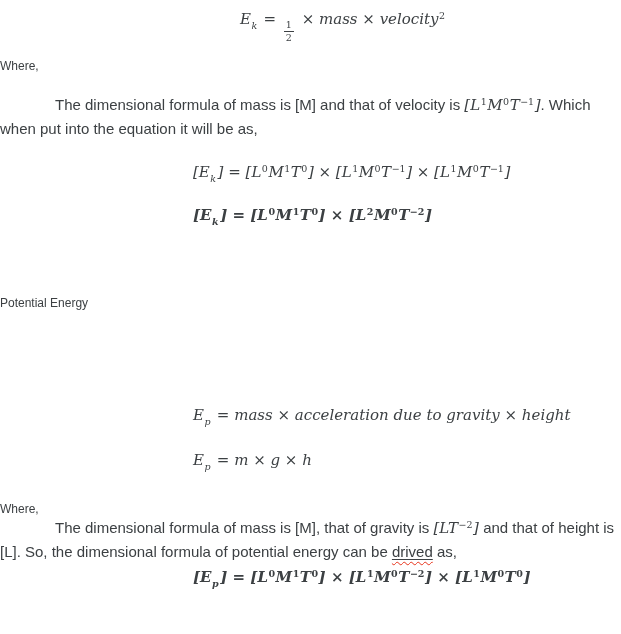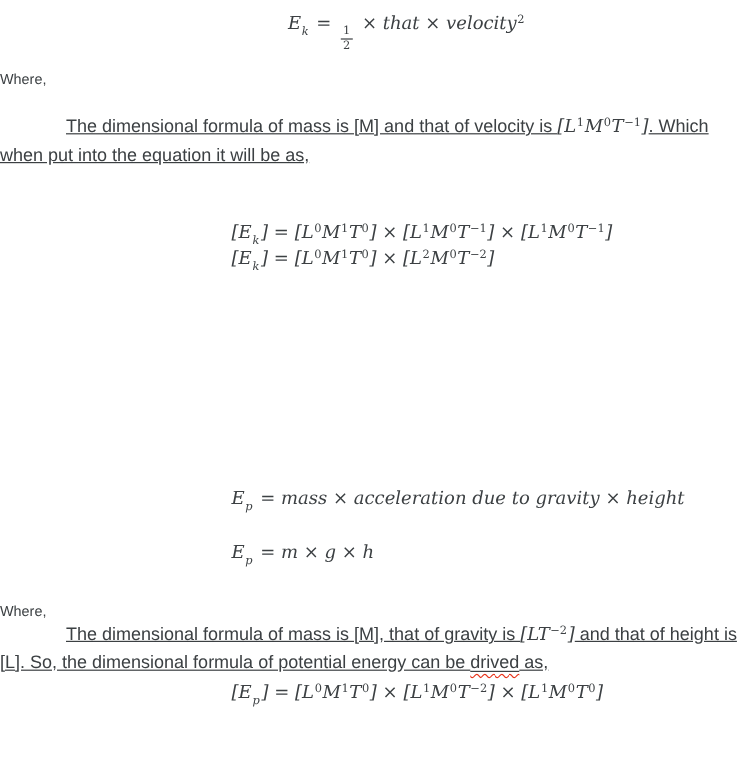--- a/index.html
+++ b/index.html
@@ -14,21 +14,21 @@
   .block { position: absolute; margin: 0; }
 
   
   .sans { font-size: 12px; line-height: 22px; white-space: nowrap; }
   .para { font-size: 15px; line-height: 22px; width: 621px; text-indent: 55px; }
 
   
   .eq { font-family: "DejaVu Serif", serif; font-size: 15px; line-height: 22px; white-space: nowrap; }
 
   
-  .tk-p { font-family: "Liberation Sans", sans-serif; font-style: normal; text-decoration: underline; }
+  .tk-p { font-family: "Liberation Sans", sans-serif; font-style: normal; }
   .tk-i { font-family: "DejaVu Serif", serif; font-style: italic; }
   .tk-sup {
     font-family: "DejaVu Serif", serif; font-style: normal;
     font-size: 9.5px; position: relative; top: -5px; margin: 0 0.5px;
   }
   .tk-sub {
     font-family: "DejaVu Serif", serif; font-style: italic;
     font-size: 9.5px; position: relative; top: 5px; margin: 0 1.5px 0 0.5px;
   }
   .frac {
@@ -50,49 +50,50 @@
   .tk-m {
     text-decoration: underline wavy #e8341c;
     text-decoration-thickness: 1px;
     text-underline-offset: 4px;
   }
 
   
   .pos-eq-kinetic   { top: 8px;   left: 240px; }
   .pos-where1       { top: 55px;  left: 0; }
   .pos-para1        { top: 94px;  left: 0; }
-  .pos-ek-dim1      { top: 161px; left: 193px; margin-top: 21px; }
-  .pos-ek-dim2      { top: 204px; left: 193px; }
+  .pos-ek-dim1      { top: 161px; left: 193px; }
+  .pos-ek-dim2      { top: 204px; left: 193px; font-weight: bold; }
   .pos-ek-dim3      { top: 248px; left: 193px; }
   .pos-heading-pe   { top: 292px; left: 0; }
   .pos-para2        { top: 328px; left: 0; }
   .pos-ep-formula   { top: 404px; left: 193px; }
   .pos-ep-mgh       { top: 449px; left: 193px; }
   .pos-where2       { top: 498px; left: 0; }
   .pos-para3        { top: 517px; left: 0; }
-  .pos-ep-dim1      { top: 566px; left: 193px; }
+  .pos-ep-dim1      { top: 566px; left: 193px; font-weight: bold; }
   .pos-ep-dim2      { top: 600px; left: 193px; }
 </style>
 </head>
 <body>
 
 <div class="doc">
 
   <div class="block eq pos-eq-kinetic"><span class="tk-i">E</span><span class="tk-sub">k</span><span class="tk-i"> = </span><span class="frac">
         <span class="num">1</span>
         <span class="den">2</span>
-      </span><span class="tk-i"> × that × velocity</span><span class="tk-sup">2</span></div>
+      </span><span class="tk-i"> × mass × velocity</span><span class="tk-sup">2</span></div>
 
   <div class="block sans pos-where1">Where,</div>
 
   <p class="block para pos-para1"><span class="tk-p">The dimensional formula of mass is [M] and that of velocity is </span><span class="tk-i">[L</span><span class="tk-sup">1</span><span class="tk-i">M</span><span class="tk-sup">0</span><span class="tk-i">T</span><span class="tk-sup">−1</span><span class="tk-i">]</span><span class="tk-p">. Which when put into the equation it will be as,</span></p>
 
   <div class="block eq pos-ek-dim1"><span class="tk-i">[E</span><span class="tk-sub">k</span><span class="tk-i">] = [L</span><span class="tk-sup">0</span><span class="tk-i">M</span><span class="tk-sup">1</span><span class="tk-i">T</span><span class="tk-sup">0</span><span class="tk-i">] × [L</span><span class="tk-sup">1</span><span class="tk-i">M</span><span class="tk-sup">0</span><span class="tk-i">T</span><span class="tk-sup">−1</span><span class="tk-i">] × [L</span><span class="tk-sup">1</span><span class="tk-i">M</span><span class="tk-sup">0</span><span class="tk-i">T</span><span class="tk-sup">−1</span><span class="tk-i">]</span></div>
   <div class="block eq pos-ek-dim2"><span class="tk-i">[E</span><span class="tk-sub">k</span><span class="tk-i">] = [L</span><span class="tk-sup">0</span><span class="tk-i">M</span><span class="tk-sup">1</span><span class="tk-i">T</span><span class="tk-sup">0</span><span class="tk-i">] × [L</span><span class="tk-sup">2</span><span class="tk-i">M</span><span class="tk-sup">0</span><span class="tk-i">T</span><span class="tk-sup">−2</span><span class="tk-i">]</span></div>
 
+  <div class="block sans pos-heading-pe">Potential Energy</div>
 
 
   <div class="block eq pos-ep-formula"><span class="tk-i">E</span><span class="tk-sub">p</span><span class="tk-i"> = mass × acceleration due to gravity × height</span></div>
   <div class="block eq pos-ep-mgh"><span class="tk-i">E</span><span class="tk-sub">p</span><span class="tk-i"> = m × g × h</span></div>
 
   <div class="block sans pos-where2">Where,</div>
 
   <p class="block para pos-para3"><span class="tk-p">The dimensional formula of mass is [M], that of gravity is </span><span class="tk-i">[LT</span><span class="tk-sup">−2</span><span class="tk-i">]</span><span class="tk-p"> and that of height is [L]. So, the dimensional formula of potential energy can be </span><span class="tk-m-wrap"><span class="tk-m">drived</span></span><span class="tk-p"> as,</span></p>
 
   <div class="block eq pos-ep-dim1"><span class="tk-i">[E</span><span class="tk-sub">p</span><span class="tk-i">] = [L</span><span class="tk-sup">0</span><span class="tk-i">M</span><span class="tk-sup">1</span><span class="tk-i">T</span><span class="tk-sup">0</span><span class="tk-i">] × [L</span><span class="tk-sup">1</span><span class="tk-i">M</span><span class="tk-sup">0</span><span class="tk-i">T</span><span class="tk-sup">−2</span><span class="tk-i">] × [L</span><span class="tk-sup">1</span><span class="tk-i">M</span><span class="tk-sup">0</span><span class="tk-i">T</span><span class="tk-sup">0</span><span class="tk-i">]</span></div>

